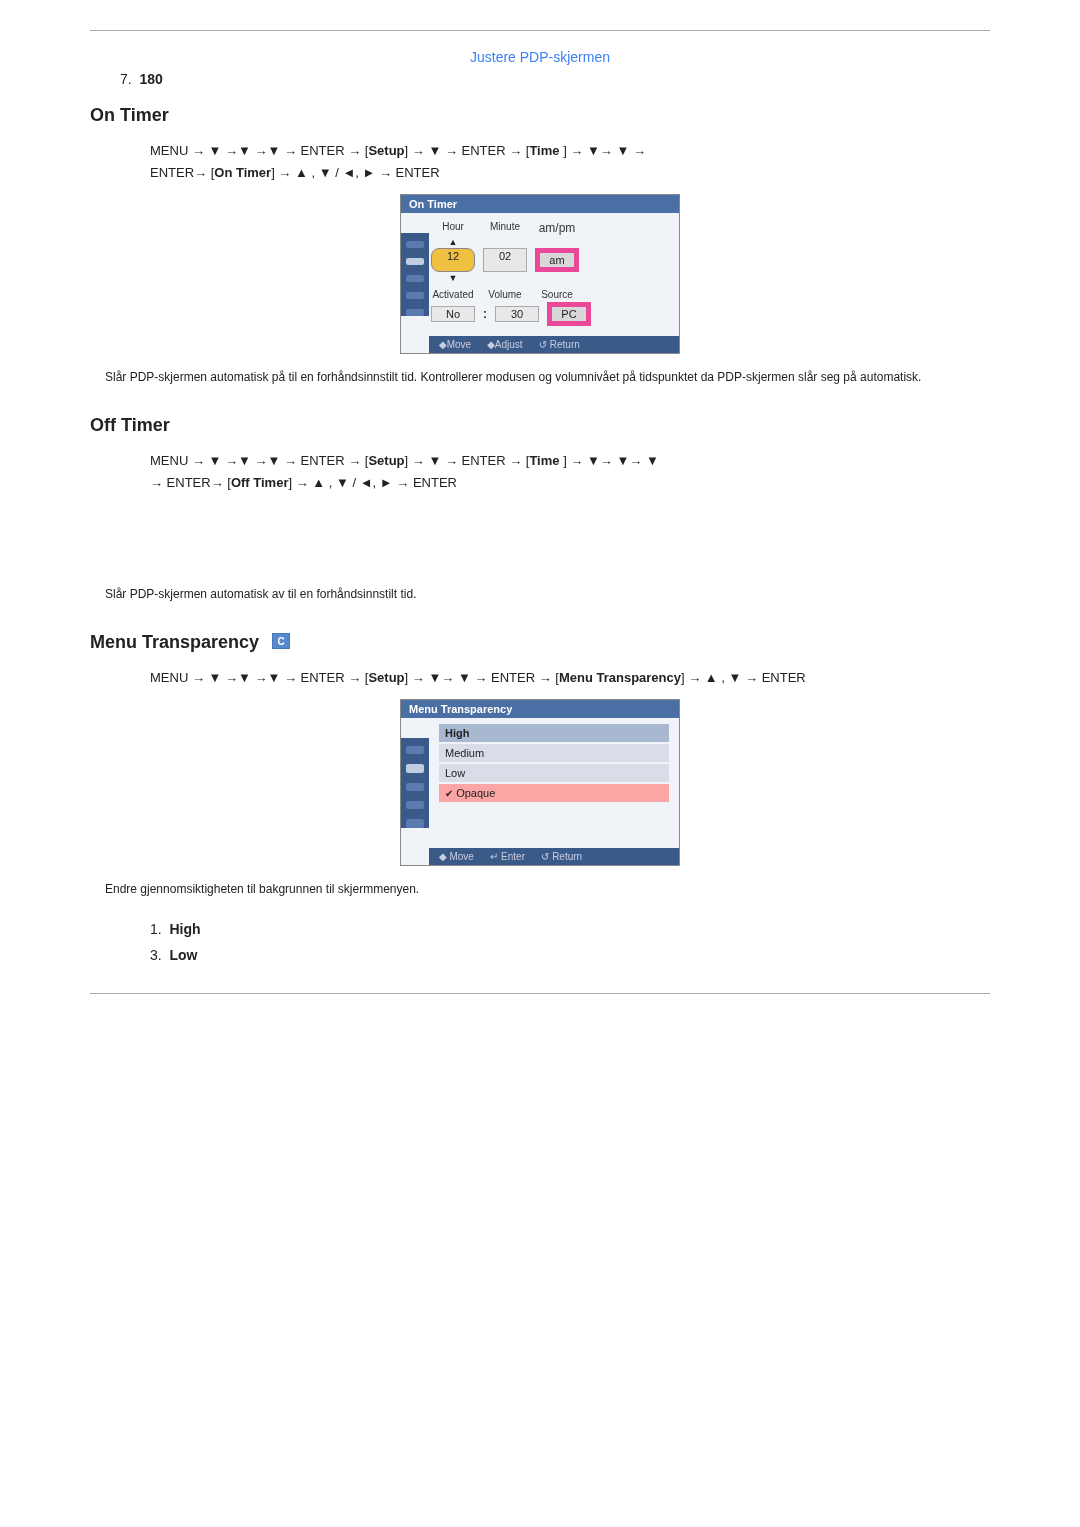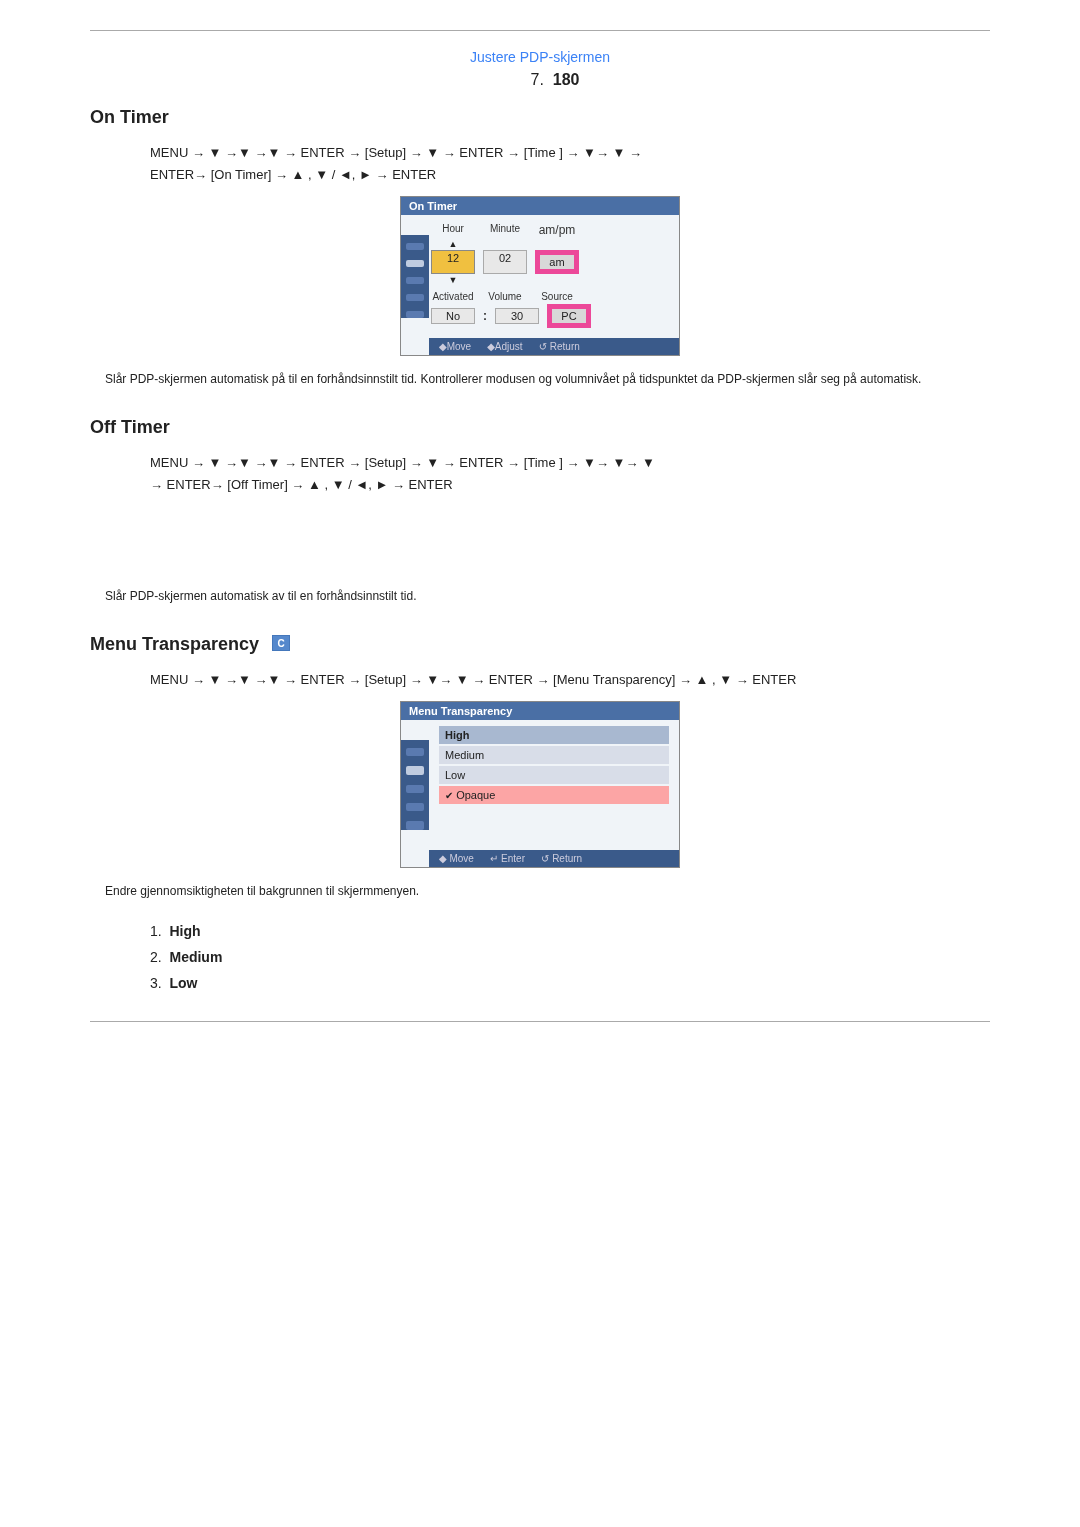--- a/index.html
+++ b/index.html
@@ -36,22 +36,21 @@
     .page-title {
       text-align: center;
       font-size: 14px;
       color: #3b82f6;
       margin-bottom: 6px;
     }
 
     .item-number {
       margin-bottom: 18px;
       margin-left: 30px;
-      font-size: 16px;
-      text-align: center;
+      font-size: 14px;
     }
 
     .item-number strong {
       font-weight: bold;
     }
 
     .section-heading {
       font-size: 18px;
       font-weight: bold;
       margin-bottom: 14px;
@@ -63,21 +62,21 @@
 
     .nav-path {
       font-size: 13px;
       color: #222;
       line-height: 1.7;
       margin-left: 60px;
       margin-bottom: 10px;
     }
 
     .nav-path strong {
-      font-weight: normal;
+      font-weight: bold;
     }
 
     .menu-image-wrapper {
       display: flex;
       justify-content: center;
       margin-bottom: 14px;
     }
 
     
     .menu-box {
@@ -143,20 +142,21 @@
       text-align: center;
       font-size: 11px;
       padding: 1px 4px;
       width: 44px;
       display: inline-block;
     }
 
     .ontimer-input.highlight {
       background: #f0c040;
       border-color: #888;
+      border-radius: 8px;
     }
 
     .ontimer-input.btn-style {
       background: #d8d8d8;
       border: 5px solid #ec4899;
     }
 
     .description-text {
       font-size: 12px;
       line-height: 1.6;
@@ -411,23 +411,20 @@
       </div>
     </div>
 
     <div class="description-text">Endre gjennomsiktigheten til bakgrunnen til skjermmenyen.</div>
 
     <ul class="list-items">
       <li>
         <span>1.</span>&nbsp;&nbsp;<strong>High</strong>
       </li>
       <li>
-        <span>2.</span>&nbsp;&nbsp;<strong>Medium</strong>
-      </li>
-      <li>
         <span>3.</span>&nbsp;&nbsp;<strong>Low</strong>
       </li>
     </ul>
 
   </div>
 
   <hr class="bottom-rule">
 
 </div>
 

